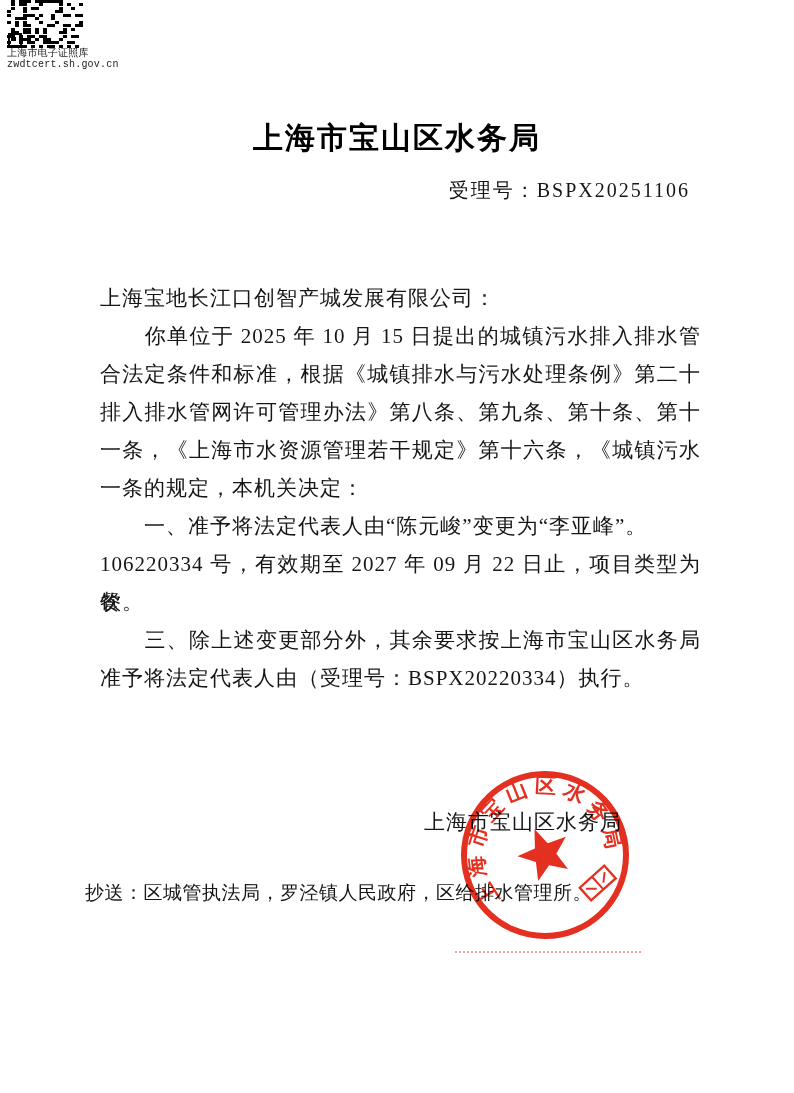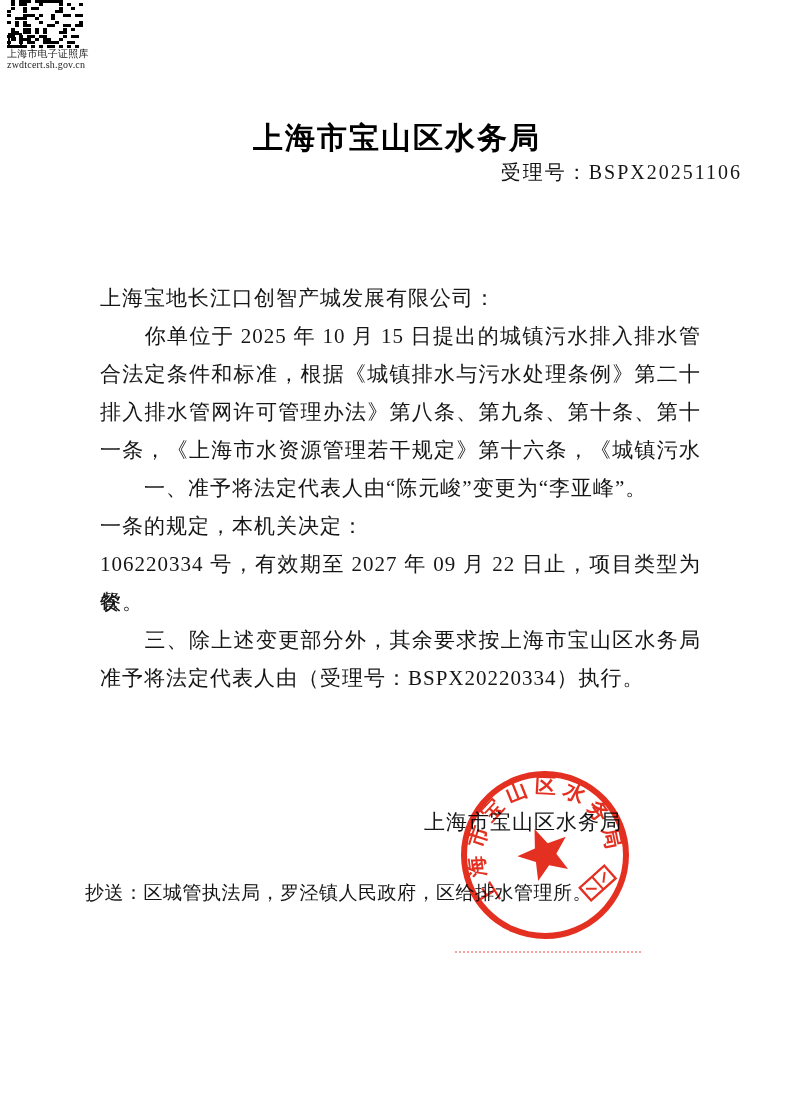--- a/index.html
+++ b/index.html
@@ -10,26 +10,26 @@
     overflow:hidden;
     font-family:"Liberation Serif","DejaVu Serif",serif;
     color:#161616;
   }
   
   .qr-wrap{position:absolute;left:7px;top:0;width:90px;}
   .qr-grid{position:relative;width:76px;height:48px;overflow:hidden;}
   .qr-grid i{position:absolute;width:4px;height:3px;background:#000;}
   .qr-finder{position:absolute;left:1px;bottom:1px;width:10px;height:10px;border:2px solid #000;background:#fff;}
   .qr-finder:after{content:"";position:absolute;left:2px;top:2px;width:4px;height:4px;background:#000;}
-  .qr-caption{font-family:Liberation Serif, serif;font-size:10px;line-height:11px;color:#222;letter-spacing:0.2px;}
+  .qr-caption{font-family:Liberation Mono, monospace;font-size:10px;line-height:11px;color:#222;letter-spacing:0.2px;}
   
   .title{margin:0;text-align:center;font-weight:700;font-size:30px;letter-spacing:2px;color:#000;}
   .title1{padding-top:118px;}
   .title2{padding-top:27px;}
-  .accept-line{padding-right:52px;text-align:right;font-size:20px;letter-spacing:2px;}
+  .accept-line{margin-top:18px;padding-right:104px;text-align:right;font-size:20px;letter-spacing:2px;}
   
   .body-block{position:absolute;left:100px;top:279px;width:601px;font-size:21px;line-height:38px;letter-spacing:1px;}
   .bl{height:38px;white-space:nowrap;}
   .bl.j{white-space:normal;text-align:justify;text-align-last:justify;}
   
   .issuer{position:absolute;top:808px;right:172px;font-size:21px;letter-spacing:1px;}
   .issue-date{position:absolute;top:856px;right:192px;font-size:21px;letter-spacing:1px;}
   .cc-line{position:absolute;left:85px;top:880px;font-size:19px;letter-spacing:0.5px;}
   
   .seal{position:absolute;left:457px;top:767px;width:176px;height:176px;mix-blend-mode:multiply;opacity:.93;}
@@ -163,22 +163,22 @@
 
   <h1 class="title title1">上海市宝山区水务局</h1>
   <div class="accept-line">受理号：BSPX20251106</div>
 
   <div class="body-block">
     <div class="bl">上海宝地长江口创智产城发展有限公司：</div>
     <div class="bl j">　　你单位于 2025 年 10 月 15 日提出的城镇污水排入排水管</div>
     <div class="bl j">合法定条件和标准，根据《城镇排水与污水处理条例》第二十</div>
     <div class="bl j">排入排水管网许可管理办法》第八条、第九条、第十条、第十</div>
     <div class="bl j">一条，《上海市水资源管理若干规定》第十六条，《城镇污水</div>
+    <div class="bl">一条的规定，本机关决定：</div>
     <div class="bl">　　一、准予将法定代表人由“陈元峻”变更为“李亚峰”。</div>
-    <div class="bl">一条的规定，本机关决定：</div>
     <div class="bl j">106220334 号，有效期至 2027 年 09 月 22 日止，项目类型为餐</div>
     <div class="bl">饮。</div>
     <div class="bl j">　　三、除上述变更部分外，其余要求按上海市宝山区水务局</div>
     <div class="bl">准予将法定代表人由（受理号：BSPX20220334）执行。</div>
   </div>
 
   <div class="issuer">上海市宝山区水务局</div>
   <div class="cc-line">抄送：区城管执法局，罗泾镇人民政府，区给排水管理所。</div>
 
   <svg class="seal" viewBox="0 0 176 176">

